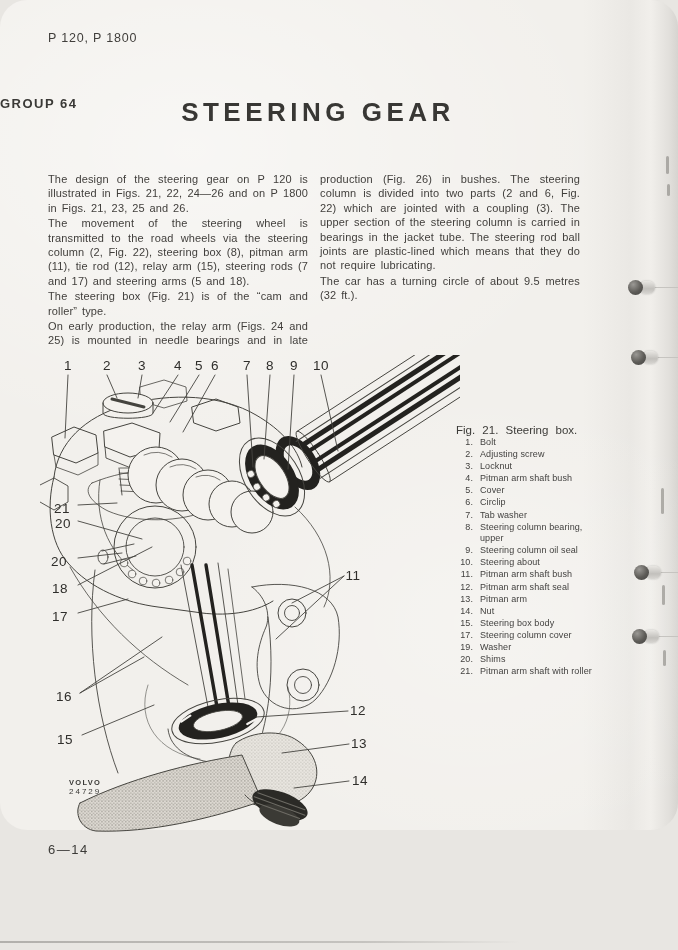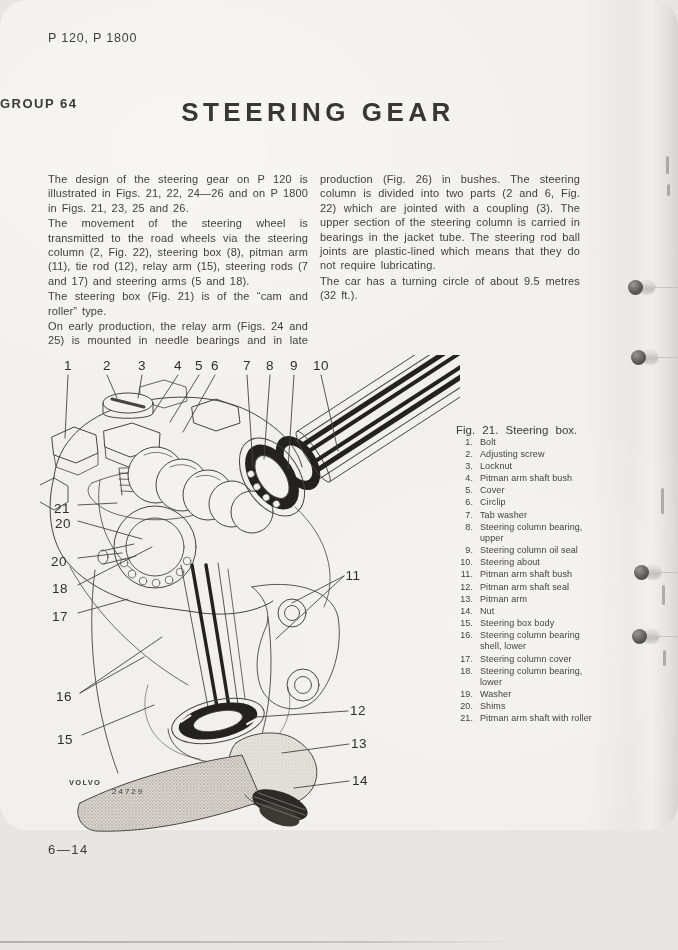--- a/index.html
+++ b/index.html
@@ -23,21 +23,21 @@
   .col{width:260px;font-size:11px;line-height:14.4px;text-align:justify;
        letter-spacing:.15px;word-spacing:1.6px;color:#403e3b;}
   .col p{margin:0 0 1px 0;}
   .col p.cont{text-align-last:justify;}
   .figure{position:absolute;left:40px;top:355px;width:420px;height:490px;}
   .figure svg{position:absolute;left:0;top:0;}
   .callout{position:absolute;transform:translate(-50%,-50%);
     font-size:13.5px;color:#2f2e2b;font-family:"Liberation Sans",sans-serif;letter-spacing:.5px;}
   .watermark{position:absolute;left:29px;top:424px;color:#3a3936;line-height:8px;}
   .watermark .wm-brand{font-size:7.5px;font-weight:bold;letter-spacing:1.3px;}
-  .watermark .wm-num{font-size:8px;letter-spacing:2px;margin-top:1px;margin-left:43px;}
+  .watermark .wm-num{font-size:8px;letter-spacing:2px;margin-top:1px;}
   .fig-caption{position:absolute;left:456px;top:408px;font-size:11.5px;word-spacing:4px;color:#3c3b38;margin-top:16px;}
   .parts-list{position:absolute;left:456px;top:437px;margin:0;padding:0;list-style:none;
     font-size:9px;line-height:11.5px;color:#434240;letter-spacing:.1px;}
   .parts-list li{display:flex;margin:0 0 .6px 0;}
   .parts-list .pn{width:17px;text-align:right;padding-right:7px;flex:none;}
   .parts-list .pt{width:112px;}
   .page-number{position:absolute;left:48px;top:842px;font-size:13px;letter-spacing:1.5px;color:#3c3b38;}
   .binder-post{position:absolute;width:32px;height:16px;}
   .binder-post .post-line{position:absolute;left:10px;top:7px;width:40px;height:1px;background:#c6c4c0;}
   .binder-post .cyl{position:absolute;left:11px;top:1px;width:16px;height:13px;border-radius:7px;
@@ -289,30 +289,22 @@
       </li>
     <li>
         <span class="pn">14.</span>
         <span class="pt">Nut</span>
       </li>
     <li>
         <span class="pn">15.</span>
         <span class="pt">Steering box body</span>
       </li>
     <li>
-        <span class="pn">16.</span>
-        <span class="pt">Steering column bearing shell, lower</span>
-      </li>
-    <li>
         <span class="pn">17.</span>
         <span class="pt">Steering column cover</span>
-      </li>
-    <li>
-        <span class="pn">18.</span>
-        <span class="pt">Steering column bearing, lower</span>
       </li>
     <li>
         <span class="pn">19.</span>
         <span class="pt">Washer</span>
       </li>
     <li>
         <span class="pn">20.</span>
         <span class="pt">Shims</span>
       </li>
     <li>

